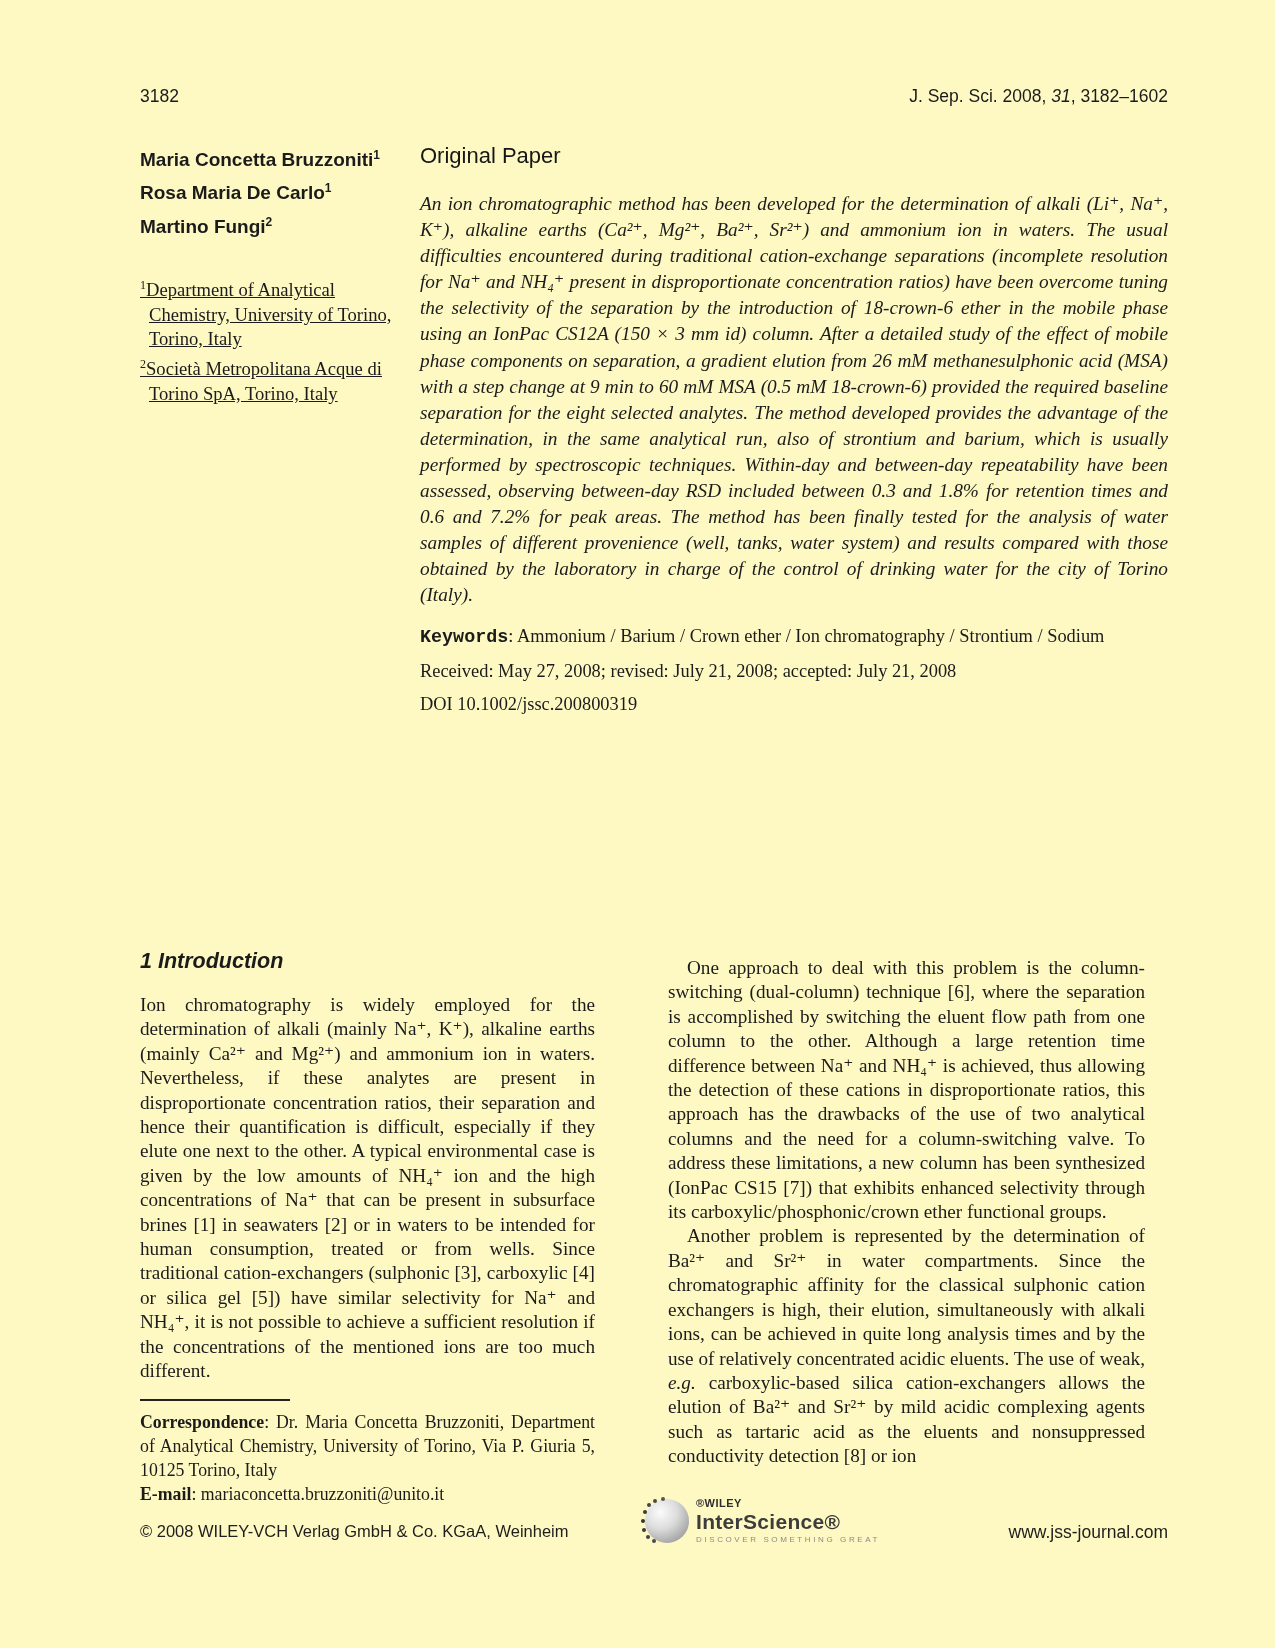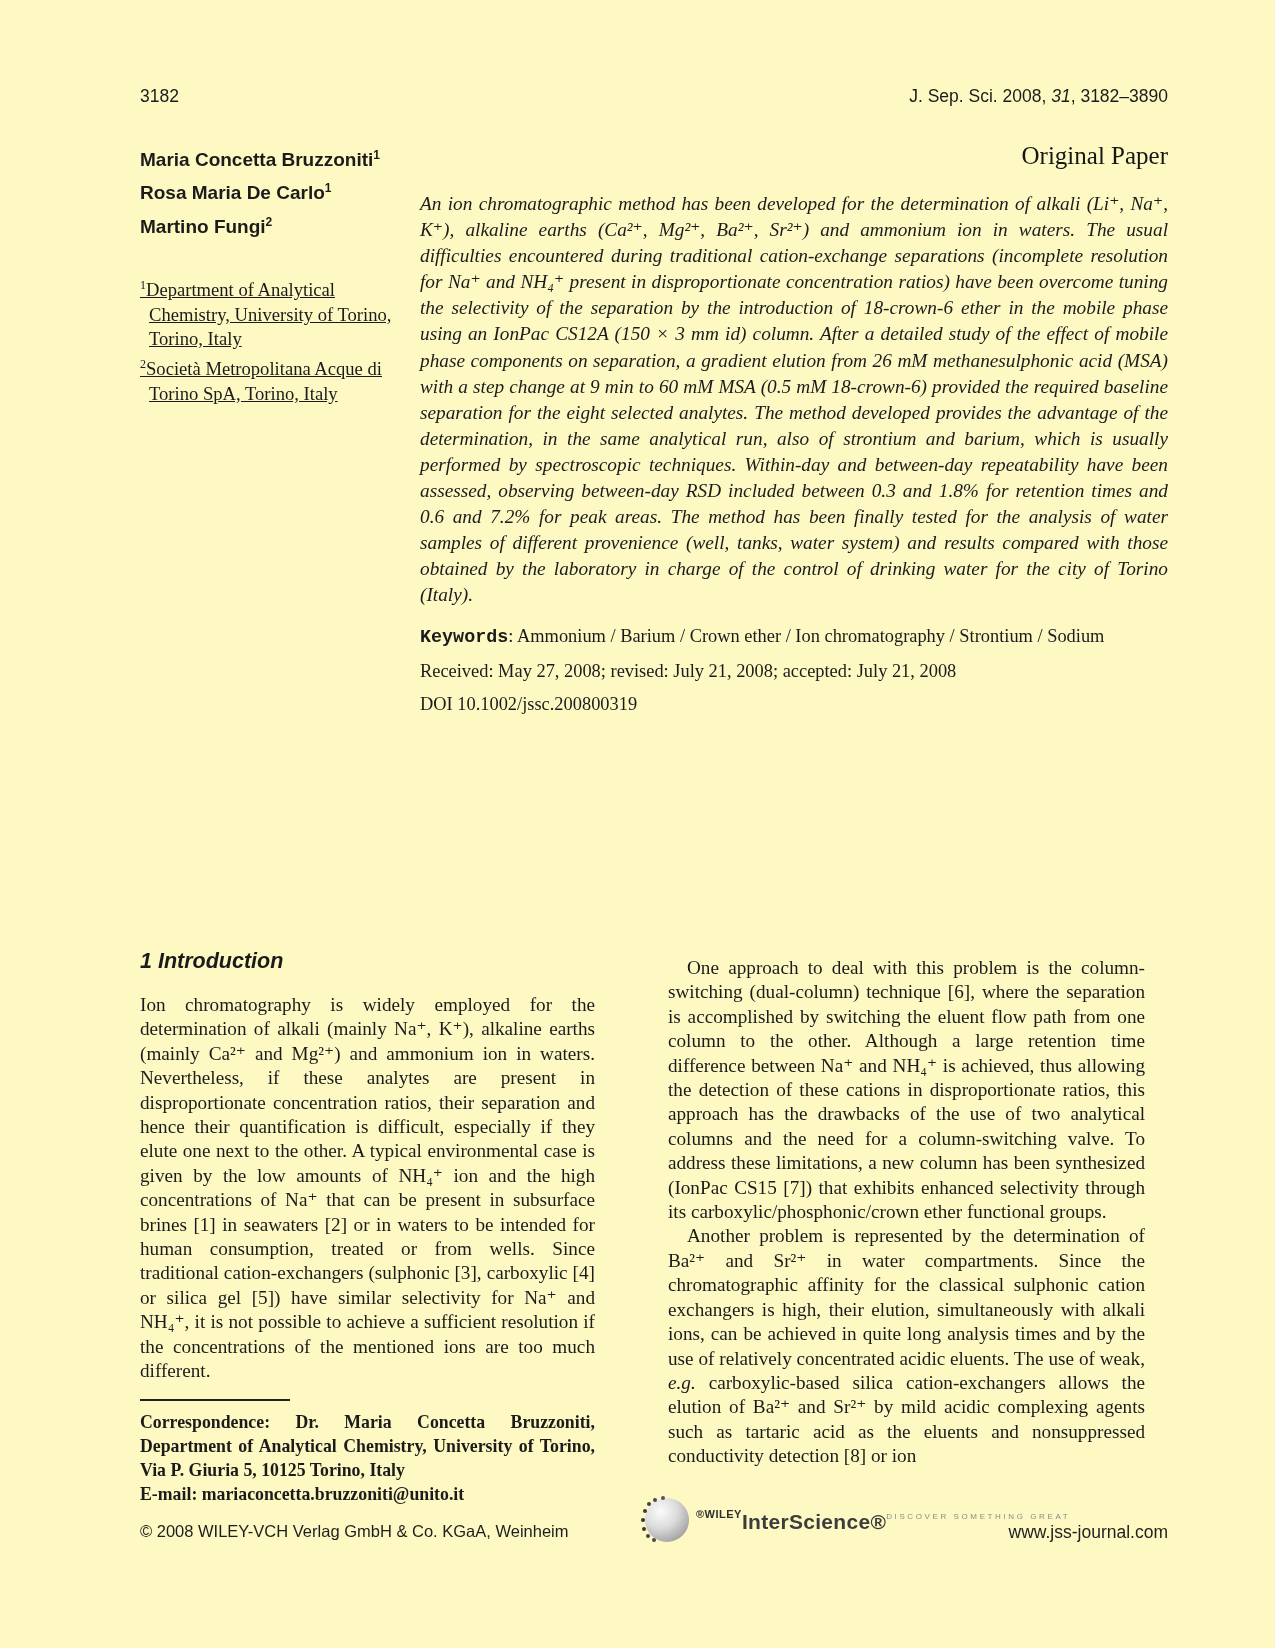--- a/index.html
+++ b/index.html
@@ -28,22 +28,22 @@
     font-weight:bold;font-size:19px;line-height:28px;
   }
   .author-name sup{font-size:12px;}
   .affils{margin-top:32px;font-size:18.6px;line-height:24.6px;}
   .affil{margin:0;padding-left:9px;text-indent:-9px;text-decoration:underline;}
   .affil sup{font-size:12px;}
 
   
   .headblock{position:absolute;top:142px;left:420px;width:748px;}
   .art-type{
-    font-family:Liberation Serif, serif;
-    font-size:25px;line-height:28px;color:#161616;text-align:right;
+    font-family:Liberation Sans, sans-serif;
+    font-size:22px;line-height:28px;color:#161616;
   }
   .art-title{
     font-family:"Liberation Sans","DejaVu Sans",sans-serif;
     font-weight:bold;font-size:29.5px;line-height:43px;
     margin-top:19px;letter-spacing:-0.2px;
   }
   .abstract{
     margin-top:21px;font-size:19.3px;line-height:26.1px;
     text-align:justify;
     font-style:italic;
@@ -61,21 +61,21 @@
     font-family:"Liberation Sans","DejaVu Sans",sans-serif;
     font-weight:bold;font-size:21.5px;line-height:26px;
     margin:0 0 19px 0;text-align:left;font-style:italic;
   }
   .col p{margin:0;}
   .col .indent{text-indent:19px;}
 
   
   .footnote{margin-top:15px;}
   .footnote-rule{width:150px;border:none;border-top:2px solid #222;margin:0 0 9px 0;}
-  .corr{font-size:17.8px;line-height:24px;text-align:justify;font-weight:bold;}
+  .corr{font-size:17.8px;line-height:24px;text-align:justify;}
   .corr p{margin:0;}
 
   
   .footer-copy{
     position:absolute;left:140px;top:1522px;
     font-family:"Liberation Sans","DejaVu Sans",sans-serif;font-size:16.5px;color:#1e1e1e;
   }
   .footer-url{
     position:absolute;right:107px;top:1522px;
     font-family:"Liberation Sans","DejaVu Sans",sans-serif;font-size:17.5px;color:#1e1e1e;
@@ -84,42 +84,42 @@
   .isphere{
     width:44px;height:44px;border-radius:50%;position:relative;
     background:radial-gradient(circle at 35% 30%, #fbfbfb 0%, #dcdcdc 40%, #a8a8a8 75%, #7e7e7e 100%);
   }
   .isphere::before{
     content:"";position:absolute;width:4px;height:4px;border-radius:50%;background:#333;
     left:-4px;top:20px;
     box-shadow: 2px -9px 0 #3a3a3a, 6px -16px 0 #444, 12px -20px 0 #4a4a4a,
                 20px -22px 0 #555, 1px 9px 0 #3a3a3a, 5px 16px 0 #444, 11px 20px 0 #4a4a4a;
   }
-  .istext{display:flex;flex-direction:row;line-height:1;}
+  .istext{display:flex;flex-direction:column;line-height:1;}
   .iswiley{
     font-family:"Liberation Sans","DejaVu Sans",sans-serif;
     font-size:11px;font-weight:bold;color:#2e2e2e;letter-spacing:0.5px;
   }
   .isname{
     font-family:"Liberation Sans","DejaVu Sans",sans-serif;
     font-size:21px;font-weight:bold;color:#3c3c3c;letter-spacing:0.3px;margin-top:2px;
   }
   .istag{
     font-family:"Liberation Sans","DejaVu Sans",sans-serif;
     font-size:8px;color:#8a8a8a;letter-spacing:2.6px;margin-top:4px;white-space:nowrap;
   }
 </style>
 </head>
 <body>
 
 <div class="page">
 
   <div class="hdr">
     <span>3182</span>
-    <span><span>J. Sep. Sci. 2008, </span><i>31</i><span>, 3182–3890</span></span>
+    <span><span>J. Sep. Sci. 2008, </span><i>31</i><span>, 3182–1602</span></span>
   </div>
 
   <div class="authors">
     <div class="author-name"><span>Maria Concetta Bruzzoniti</span><sup>1</sup></div>
     <div class="author-name"><span>Rosa Maria De Carlo</span><sup>1</sup></div>
     <div class="author-name"><span>Martino Fungi</span><sup>2</sup></div>
     <div class="affils">
       <p class="affil"><sup>1</sup><span>Department of Analytical Chemistry, University of Torino, Torino, Italy</span></p>
       <p class="affil"><sup>2</sup><span>Società Metropolitana Acque di Torino SpA, Torino, Italy</span></p>
     </div>

